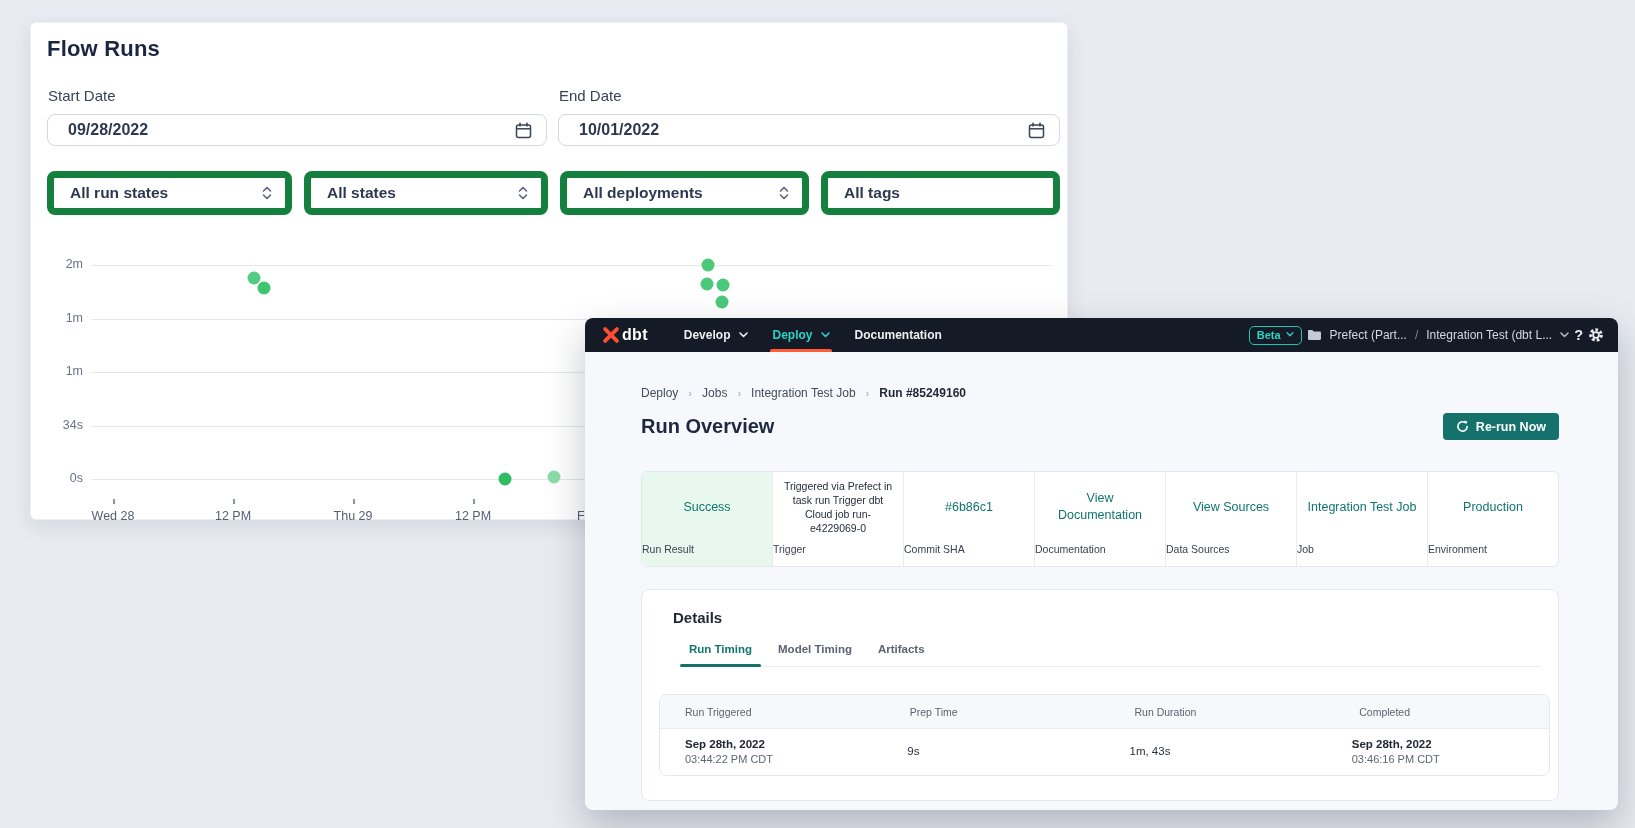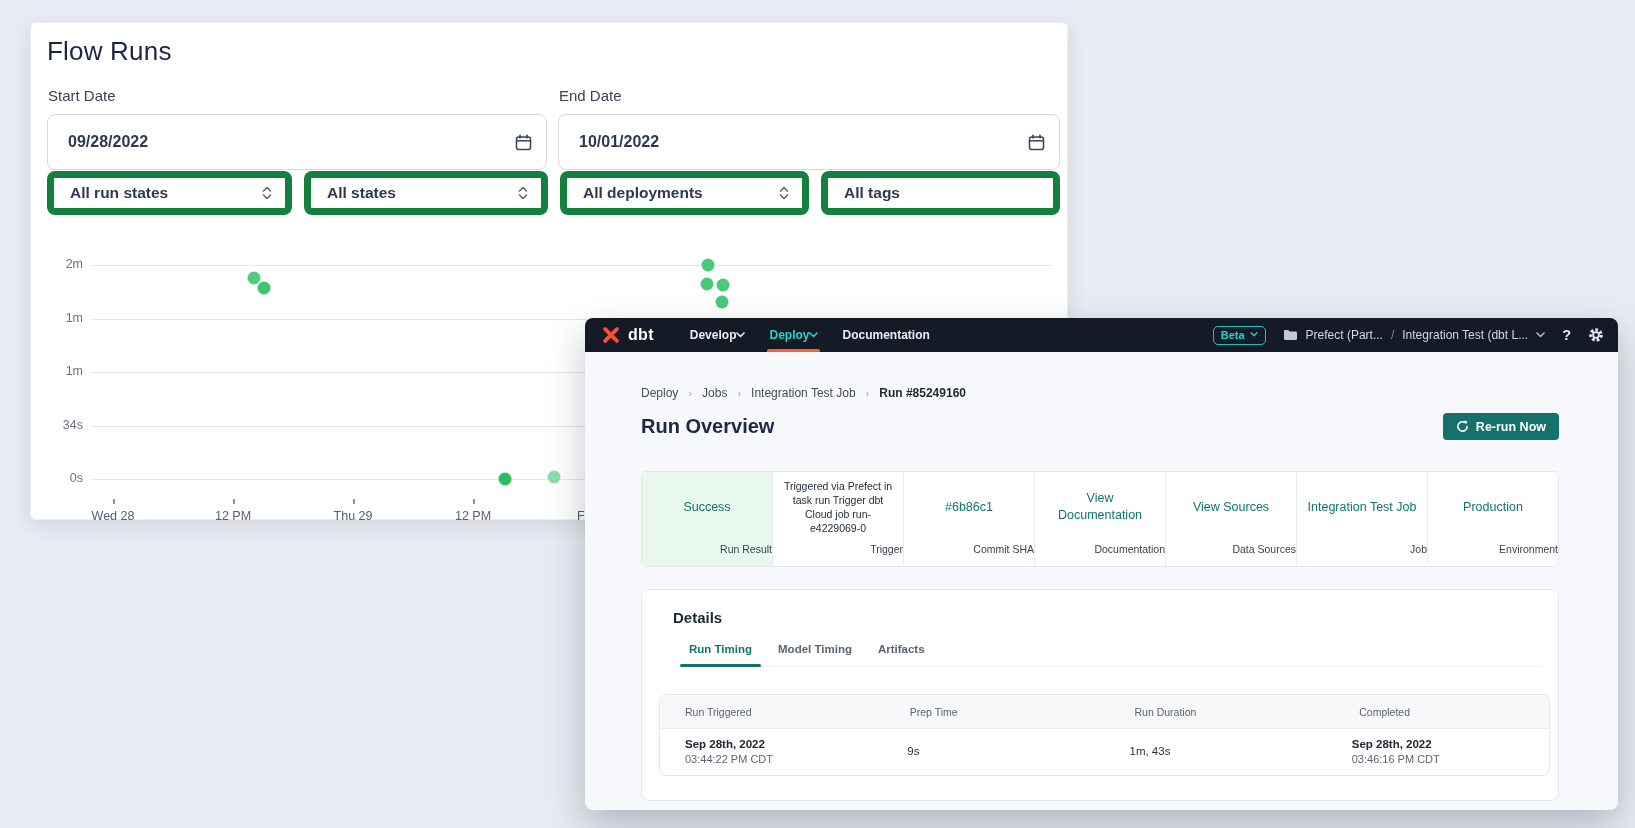--- a/index.html
+++ b/index.html
@@ -3,25 +3,25 @@
 <meta charset="utf-8">
 <style>
   * { margin:0; padding:0; box-sizing:border-box; }
   html,body { width:1635px; height:828px; }
   body { background:#e8ebf1; font-family:"Liberation Sans",sans-serif; position:relative; overflow:hidden; }
   svg { display:block; }
 
   
   .flow-card { position:absolute; left:30px; top:22px; width:1038px; height:498px; background:#fff;
     border:1px solid #eef0f4; border-radius:6px; box-shadow:0 6px 20px rgba(20,30,60,.10); }
-  .fr-title { position:absolute; left:16px; top:13px; font-size:26px; font-weight:400; color:#1c2643; letter-spacing:.2px; }
+  .fr-title { position:absolute; left:16px; top:13px; font-size:22px; font-weight:700; color:#1c2643; letter-spacing:.2px; }
   .field-label { position:absolute; font-size:15px; color:#3a4357; }
   .lbl-start { left:17px; top:64px; }
   .lbl-end { left:528px; top:64px; }
-  .date-input { position:absolute; top:91px; height:56px; background:#fff; border:1px solid #d3d8e1; border-radius:8px;
+  .date-input { position:absolute; top:91px; height:32px; background:#fff; border:1px solid #d3d8e1; border-radius:8px;
     display:flex; align-items:center; justify-content:space-between; padding:0 14px 0 20px;
     font-size:16px; font-weight:600; color:#2e3850; cursor:text; }
   .di-start { left:16px; width:500px; }
   .di-end { left:527px; width:502px; }
   .select-box { position:absolute; top:148px; height:44px; background:#fff; border:7px solid #15803d; border-radius:8px;
     display:flex; align-items:center; justify-content:space-between; padding:0 12px 0 16px;
     font-size:15.5px; font-weight:600; color:#2e3850; cursor:pointer; }
   .sb-states { left:16px; width:245px; }
   .sb-flows  { left:273px; width:244px; }
   .sb-deploy { left:529px; width:249px; }
@@ -30,26 +30,26 @@
   .gridline { position:absolute; height:1px; background:#e4e7ec; }
   .y-label  { position:absolute; left:10px; width:42px; text-align:right; font-size:12.5px; color:#69738a; }
   .x-tick   { position:absolute; width:1.5px; height:5px; background:#8d93a5; }
   .x-label  { position:absolute; transform:translateX(-50%); font-size:12.5px; color:#565e70; white-space:nowrap; }
   .dot { position:absolute; width:13px; height:13px; border-radius:50%; transform:translate(-50%,-50%); cursor:pointer; }
 
   
   .dbt { position:absolute; left:585px; top:318px; width:1033px; height:492px; background:#f7f8fb;
     border-radius:8px; box-shadow:0 16px 38px rgba(15,23,42,.25); }
   .navbar { height:34px; background:#141a26; border-radius:8px 8px 0 0; display:flex; align-items:stretch; padding:0 14px 0 15px; }
-  .logo { display:flex; align-items:center; gap:6px; margin-right:24px; }
+  .logo { display:flex; align-items:center; margin-right:24px; }
   .logo-text { color:#fff; font-size:16px; font-weight:800; letter-spacing:.3px; }
-  .nav-item { display:flex; align-items:center; gap:0; padding:0 12px; font-size:12px; font-weight:700; color:#eceef2; position:relative; cursor:pointer; }
+  .nav-item { display:flex; align-items:center; gap:9px; padding:0 12px; font-size:12px; font-weight:700; color:#eceef2; position:relative; cursor:pointer; }
   .nav-item.active { color:#2bd3c5; }
   .active-bar { position:absolute; left:10px; right:10px; bottom:0; height:3px; background:#ff5c35; border-radius:2px 2px 0 0; }
-  .nav-right { margin-left:auto; display:flex; align-items:center; gap:17px; }
+  .nav-right { margin-left:auto; display:flex; align-items:center; gap:5px; }
   .beta-badge { border:1.5px solid #1fc4b8; color:#2bd3c5; border-radius:5px; padding:2px 7px 3px; font-size:11px; font-weight:700;
     display:flex; align-items:center; gap:5px; cursor:pointer; }
   .project-sel { display:flex; align-items:center; gap:8px; color:#d3d8e2; font-size:12px; cursor:pointer; }
   .proj-sep { color:#7e8798; }
   .help-icon { font-size:14.5px; font-weight:700; color:#e8eaef; cursor:pointer; }
   .gear { cursor:pointer; }
 
   .content { padding:34px 59px 0 56px; }
   .breadcrumb { display:flex; align-items:center; gap:10px; font-size:12px; color:#434c5e; }
   .crumb { cursor:pointer; }
@@ -61,21 +61,21 @@
     font-size:12.5px; font-weight:600; font-family:inherit; display:flex; align-items:center; gap:7px; cursor:pointer; }
 
   .status-row { margin-top:31px; height:96px; display:flex; background:#fff; border:1px solid #e4e7ed; border-radius:6px; }
   .status-cell { flex:1; position:relative; border-right:1px solid #e8ebf0; display:flex; align-items:center; justify-content:center;
     padding:6px 8px 30px; text-align:center; }
   .status-cell:last-child { border-right:none; }
   .status-cell.highlight { background:#e9f8ef; border-radius:5px 0 0 5px; }
   .status-value { color:#0f766e; font-weight:400; font-size:12.5px; line-height:1.35; cursor:pointer; }
   .status-value.plain { cursor:default; }
   .status-value.dark { color:#262d3b; font-size:10.5px; cursor:default; }
-  .status-caption { position:absolute; bottom:11px; left:0; right:0; text-align:right; font-size:10.5px; color:#3a4150; }
+  .status-caption { position:absolute; bottom:11px; left:0; right:0; text-align:left; font-size:10.5px; color:#3a4150; }
 
   .details-card { margin-top:22px; height:212px; background:#fff; border:1px solid #e4e7ed; border-radius:8px; }
   .details-title { padding:19px 0 0 31px; font-size:15px; font-weight:700; color:#1f2735; }
   .tabs { display:flex; gap:8px; margin:9px 17px 0 38px; border-bottom:1px solid #ebedf2; }
   .tab { padding:8px 9px 11px; font-size:11.5px; font-weight:600; color:#5a6372; position:relative; cursor:pointer; }
   .tab.active { color:#0f766e; font-weight:700; }
   .tab.active::after { content:""; position:absolute; left:0; right:0; bottom:-1px; height:3px; background:#15716b; border-radius:2px; }
   .run-table { margin:27px 8px 0 17px; border:1px solid #e4e7ec; border-radius:8px; overflow:hidden; background:#fff; }
   .thead { display:flex; background:#f7f8fa; border-bottom:1px solid #e7eaef; height:34px; align-items:center;gap:10px; }
   .th { flex:1; padding-left:25px; font-size:10.5px; color:#5b6372; }

